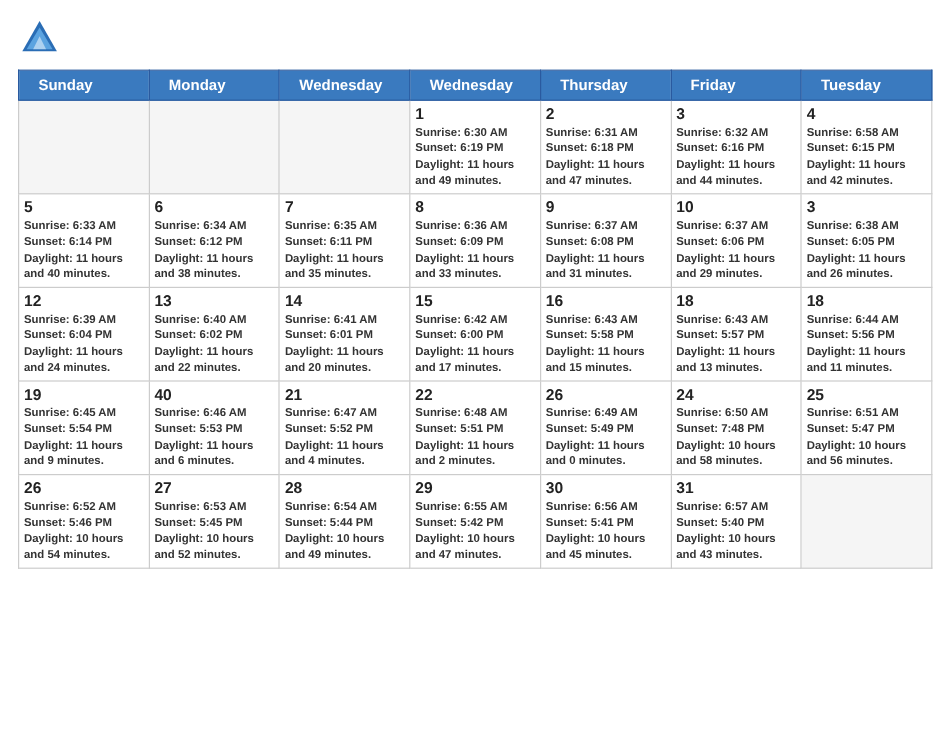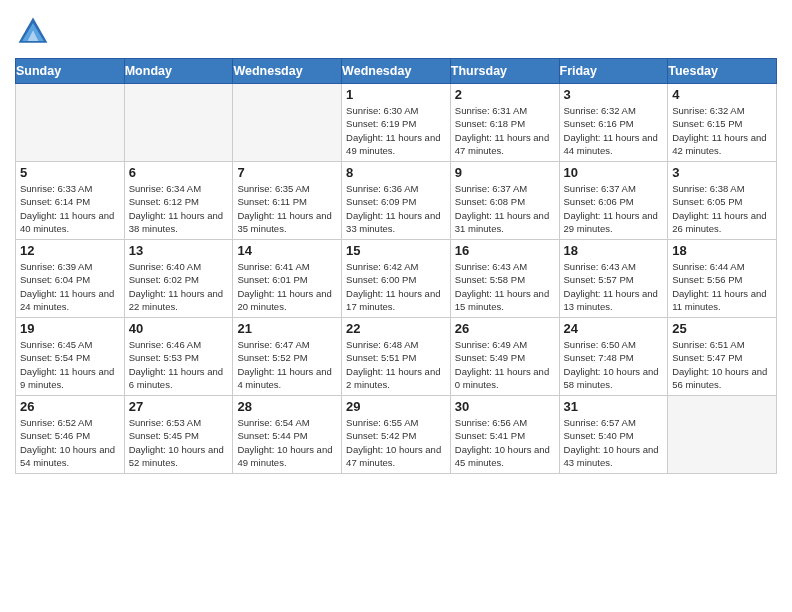--- a/index.html
+++ b/index.html
@@ -58,21 +58,21 @@
     .calendar {
       width: 100%;
       border-collapse: collapse;
       table-layout: fixed;
     }
     .calendar th {
       background: #3a7abf;
       color: #fff;
       font-size: 12.5px;
       font-weight: bold;
-      padding: 5px 0;
+      padding: 5px 16px;
       text-align: left;
       border: 1px solid #2a5a9f;
     }
     .calendar td {
       border: 1px solid #ccc;
       vertical-align: top;
       padding: 3px 4px;
       height: 78px;
       background: #fff;
       font-size: 9.8px;
@@ -86,20 +86,21 @@
       font-size: 13px;
       font-weight: bold;
       color: #222;
       display: block;
       margin-bottom: 2px;
     }
     .day-info {
       font-size: 9.5px;
       line-height: 1.4;
       color: #333;
+      font-weight: bold;
     }
   </style>
 </head>
 <body>
 
 <div class="page">
   <div class="header">
     <div class="logo">
       <svg class="logo-icon" viewBox="0 0 40 40">
         <polygon points="20,4 36,32 4,32" fill="#2a6db5"></polygon>
@@ -150,21 +151,21 @@
           </td>
           <td>
             <span class="day-number">3</span>
             <div class="day-info">Sunrise: 6:32 AM
 Sunset: 6:16 PM
 Daylight: 11 hours
 and 44 minutes.</div>
           </td>
           <td>
             <span class="day-number">4</span>
-            <div class="day-info">Sunrise: 6:32 AM
+            <div class="day-info">Sunrise: 6:58 AM
 Sunset: 6:15 PM
 Daylight: 11 hours
 and 42 minutes.</div>
           </td>
         </tr>
         <tr>
           <td>
             <span class="day-number">5</span>
             <div class="day-info">Sunrise: 6:33 AM
 Sunset: 6:14 PM

